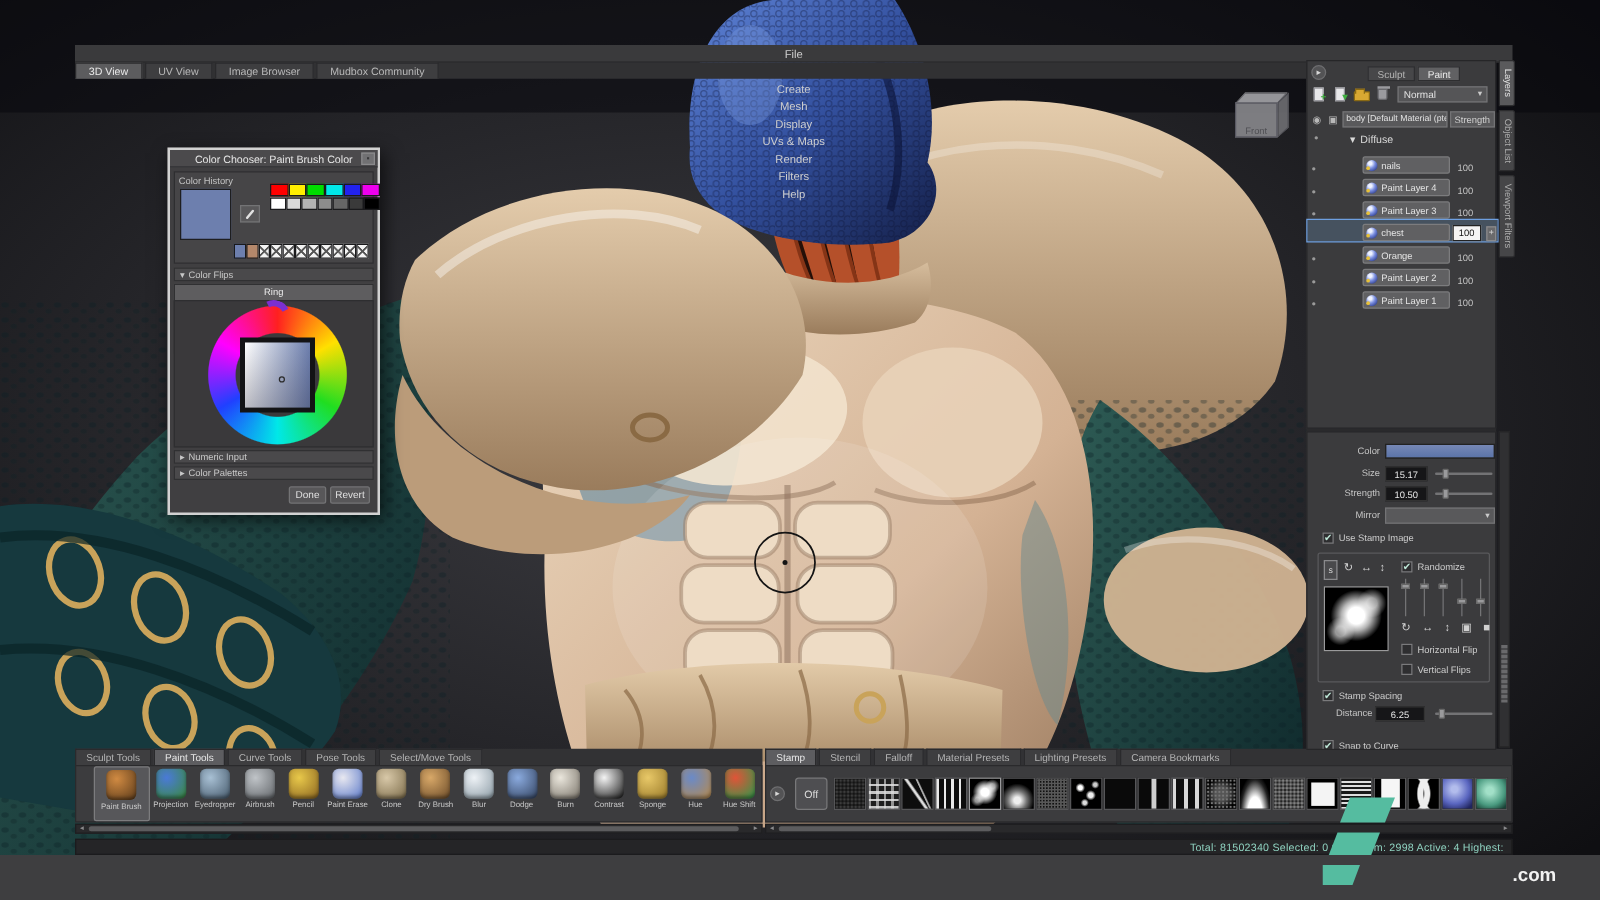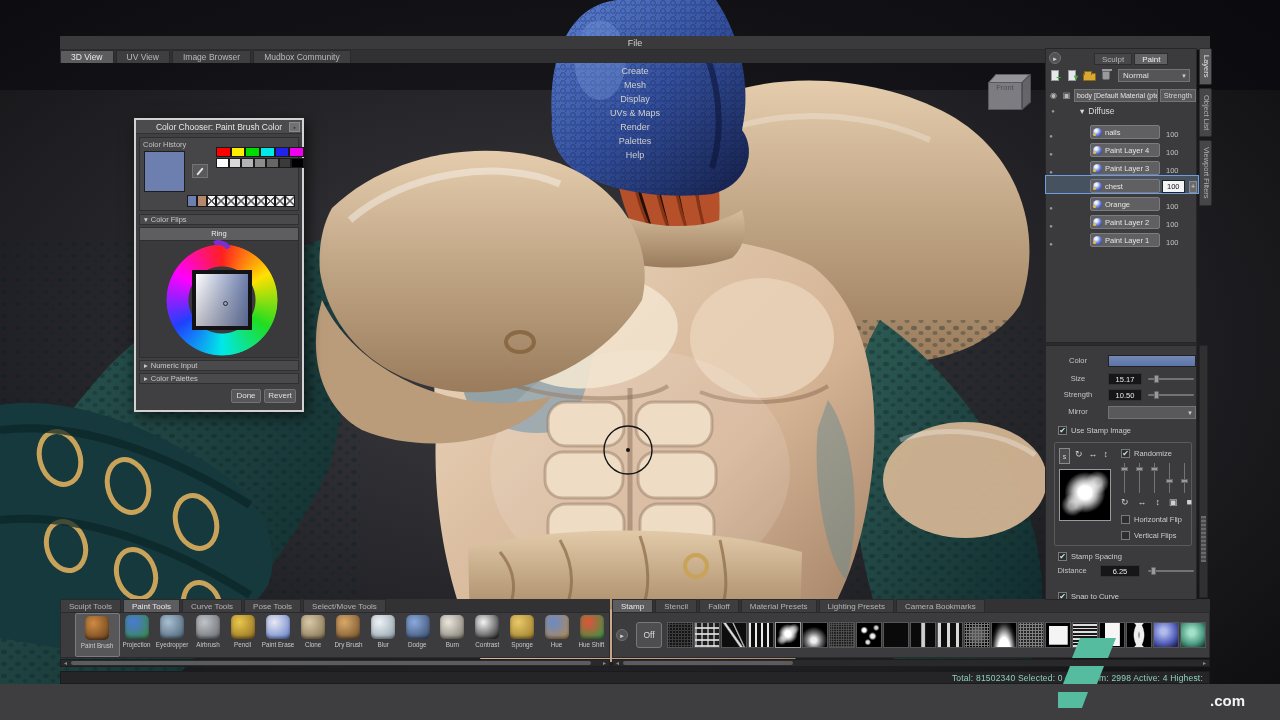--- a/index.html
+++ b/index.html
@@ -13,21 +13,21 @@
   
   .menubar{position:absolute;left:60px;top:36px;width:1150px;height:14px;background:#3a3a3c;border-bottom:1px solid #2c2c2e;display:flex;align-items:center;z-index:10;flex-direction:column;}
   .mi{padding:0 8px;font-size:9px;color:#cfcfcf;line-height:14px;}
   .viewtabs{position:absolute;left:60px;top:50px;width:985px;height:13px;background:#313133;display:flex;align-items:flex-end;z-index:10;}
   .vt{padding:0 10px;height:13px;line-height:13px;font-size:8.5px;color:#b8b8b8;background:#3e3e40;margin-right:2px;border:1px solid #2a2a2c;border-bottom:none;}
   .vt.on{background:#5c5c5e;color:#e8e8e8;}
 
   
   .cube{position:absolute;left:986px;top:74px;width:48px;height:40px;z-index:5;opacity:.9;}
   .cube .ctop{position:absolute;left:6px;top:0;width:34px;height:9px;background:#a4a4a8;transform:skewX(-42deg);border:1px solid #6a6a6e;}
-  .cube .cfront{position:absolute;left:2px;top:8px;width:34px;height:28px;background:linear-gradient(#93939 7,#8e8e92,#7c7c80);background-color:#88888c;border:1px solid #60606a;color:#55555a;font-size:7.5px;display:flex;align-items:flex-start;justify-content:center;}
+  .cube .cfront{position:absolute;left:2px;top:8px;width:34px;height:28px;background:linear-gradient(#93939 7,#8e8e92,#7c7c80);background-color:#88888c;border:1px solid #60606a;color:#55555a;font-size:7.5px;display:flex;align-items:flex-end;justify-content:center;}
   .cube .cside{position:absolute;left:36px;top:4px;width:9px;height:28px;background:#6e6e72;transform:skewY(-42deg);border:1px solid #54545a;}
 
   
   .dlg{position:absolute;left:134px;top:118px;width:170px;background:#403f41;border:2px solid #d2d2d2;box-shadow:3px 4px 14px rgba(0,0,0,.65);z-index:40;}
   .dlg-title{height:14px;background:#4b4a4c;display:flex;align-items:center;justify-content:center;font-size:8.5px;color:#e6e6e6;position:relative;border-bottom:1px solid #323234;}
   .dlg-close{position:absolute;right:2px;top:2px;width:11px;height:10px;background:#717173;border:1px solid #8a8a8c;color:#3a3a3c;font-size:7px;line-height:9px;text-align:center;}
   .hist{margin:3px;background:#464547;border:1px solid #2e2e30;height:74px;position:relative;padding:2px 3px;}
   .hist-label{font-size:7.5px;color:#c2c2c2;}
   .hist-main{position:absolute;left:4px;top:13px;width:41px;height:41px;border:1px solid #1e1e20;}
   .eyedrop{position:absolute;left:52px;top:26px;width:16px;height:14px;background:#59585a;border:1px solid #737375;}
@@ -86,21 +86,21 @@
   .lname{font-size:7.5px;color:#e4e4e4;white-space:nowrap;}
   .lstr{position:absolute;left:120px;font-size:7.5px;color:#c2c2c2;}
   .lstr.selstr{background:#f4f4f4;color:#111;padding:1px 4px;border:1px solid #222;left:116px;}
   .grip{position:absolute;left:143px;width:8px;height:12px;background:#6a6a6c;border:1px solid #8a8a8c;color:#d8d8d8;font-size:7px;line-height:10px;text-align:center;}
   .side-tabs{position:absolute;left:1199px;top:48px;width:13px;z-index:20;display:flex;flex-direction:column;gap:3px;}
   .stab{writing-mode:vertical-rl;background:#464648;border:1px solid #2c2c2e;color:#b0b0b0;font-size:7.5px;padding:6px 0;text-align:center;border-radius:0 2px 2px 0;}
   .stab.on{background:#5a5a5c;color:#e4e4e4;}
 
   
   .prow2{position:absolute;left:0;width:152px;height:14px;}
-  .plabel{position:absolute;right:94px;width:52px;text-align:center;font-size:7.5px;color:#c4c4c4;line-height:14px;}
+  .plabel{position:absolute;right:94px;width:52px;text-align:right;font-size:7.5px;color:#c4c4c4;line-height:14px;}
   .cswatch{position:absolute;left:62px;top:1px;width:88px;height:12px;background:linear-gradient(#7688b6,#5b74a8);border:1px solid #222;}
   .nbox{position:absolute;left:62px;top:1px;width:34px;height:12px;background:#161618;border:1px solid #333;color:#e8e8e8;font-size:7.5px;text-align:center;line-height:11px;}
   .sld{position:absolute;left:102px;top:6px;width:46px;height:2px;background:#737375;border-radius:1px;}
   .sld i{position:absolute;top:-3px;width:5px;height:8px;background:#9a9a9c;border:1px solid #666;border-radius:1px;}
   .mdd{position:absolute;left:62px;top:1px;width:88px;height:13px;background:#59595b;border:1px solid #737375;font-size:7.5px;color:#ddd;line-height:12px;padding-left:4px;}
   .mdd s{position:absolute;right:2px;text-decoration:none;font-size:6px;color:#cacaca;}
   .cbrow{position:absolute;display:flex;align-items:center;gap:4px;}
   .cb{width:9px;height:9px;background:#2e2e30;border:1px solid #7a7a7c;color:#bfe8d8;font-size:8px;line-height:8px;text-align:center;flex:none;}
   .cblabel{font-size:7.5px;color:#cccccc;white-space:nowrap;}
   .stampbox{position:absolute;left:8px;top:96px;width:138px;height:104px;border:1px solid #5a5a5c;border-radius:2px;}
@@ -305,21 +305,21 @@
   <div class="vp-hit"></div>
 
   <div class="menubar">
       <div class="mi">File</div>
       <div class="mi">Edit</div>
       <div class="mi">Create</div>
       <div class="mi">Mesh</div>
       <div class="mi">Display</div>
       <div class="mi">UVs &amp; Maps</div>
       <div class="mi">Render</div>
-      <div class="mi">Palettes</div>
+      <div class="mi">Filters</div>
       <div class="mi">Help</div>
     </div>
   <div class="viewtabs">
       <div class="vt on">3D View</div>
       <div class="vt">UV View</div>
       <div class="vt">Image Browser</div>
       <div class="vt">Mudbox Community</div>
     </div>
 
   <div class="cube">

